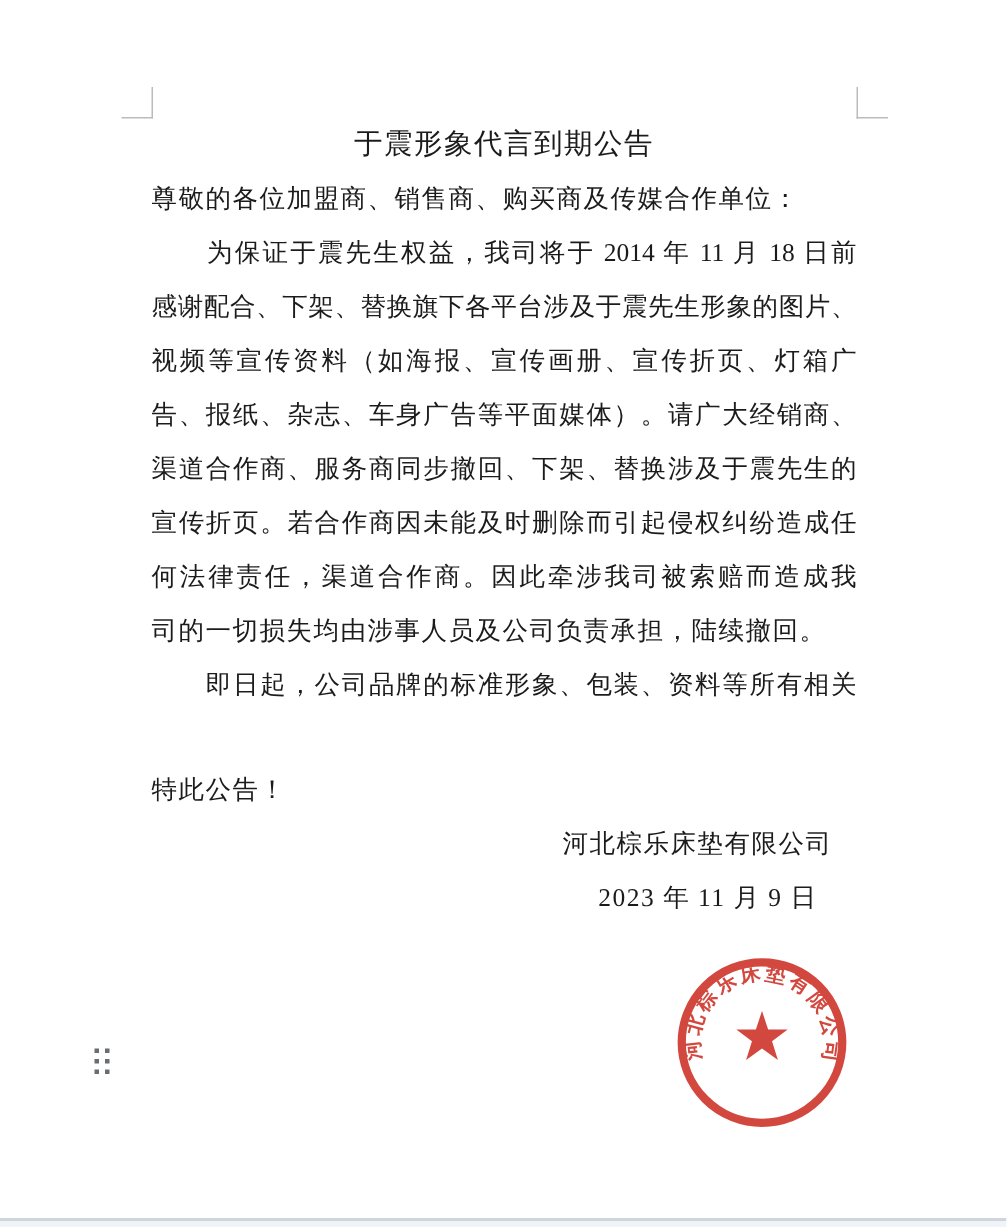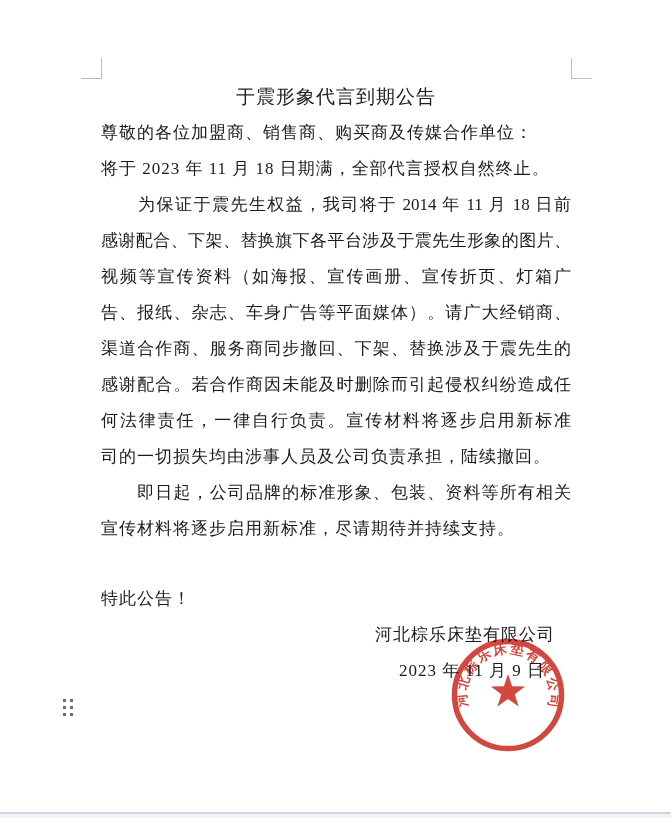--- a/index.html
+++ b/index.html
@@ -62,31 +62,29 @@
 
   <div class="mark h" id="mark-tl-h"></div>
   <div class="mark v" id="mark-tl-v"></div>
   <div class="mark h" id="mark-tr-h"></div>
   <div class="mark v" id="mark-tr-v"></div>
 
   <div class="content">
     <div class="doc-title">于震形象代言到期公告</div>
 
     <div class="line nat">尊敬的各位加盟商、销售商、购买商及传媒合作单位：</div>
-    <div class="line nat">将于 2023 年 11 月 18 日期满，全部代言授权自然终止。</div>
     <div class="line fill">　　为保证于震先生权益，我司将于 2014 年 11 月 18 日前</div>
     <div class="line fill">感谢配合、下架、替换旗下各平台涉及于震先生形象的图片、</div>
     <div class="line fill">视频等宣传资料（如海报、宣传画册、宣传折页、灯箱广</div>
     <div class="line fill">告、报纸、杂志、车身广告等平面媒体）。请广大经销商、</div>
     <div class="line fill">渠道合作商、服务商同步撤回、下架、替换涉及于震先生的</div>
-    <div class="line fill">感谢配合。若合作商因未能及时删除而引起侵权纠纷造成任</div>
-    <div class="line fill">何法律责任，一律自行负责。宣传材料将逐步启用新标准</div>
+    <div class="line fill">宣传折页。若合作商因未能及时删除而引起侵权纠纷造成任</div>
+    <div class="line fill">何法律责任，渠道合作商。因此牵涉我司被索赔而造成我</div>
     <div class="line nat">司的一切损失均由涉事人员及公司负责承担，陆续撤回。</div>
     <div class="line fill">　　即日起，公司品牌的标准形象、包装、资料等所有相关</div>
-    <div class="line nat">宣传材料将逐步启用新标准，尽请期待并持续支持。</div>
 
     <div class="blank"></div>
 
     <div class="line nat">特此公告！</div>
     <div class="sign company">河北棕乐床垫有限公司</div>
     <div class="sign date">2023 年 11 月 9 日</div>
   </div>
 
   <div class="dots">
     <span></span>

